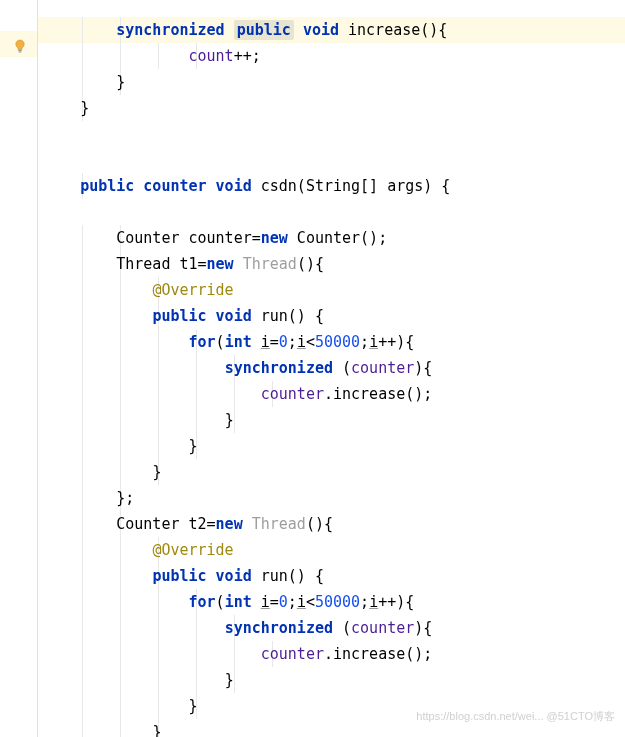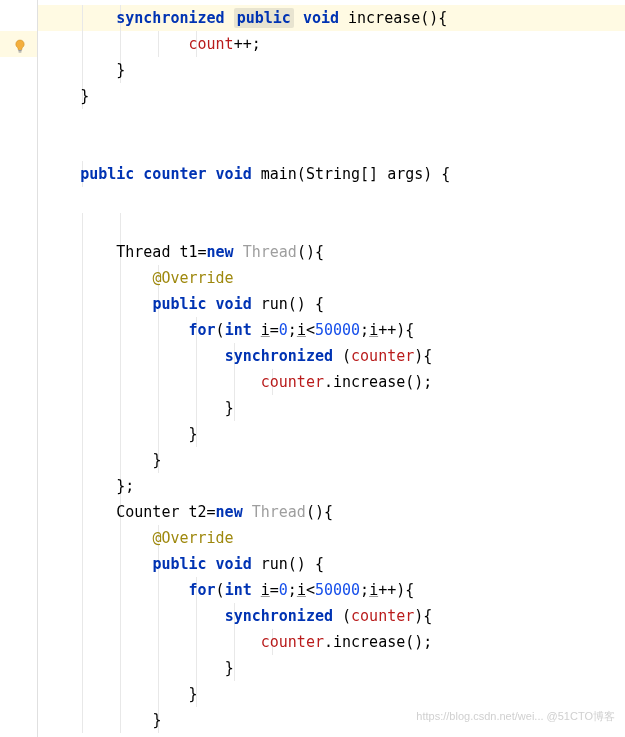--- a/index.html
+++ b/index.html
@@ -38,21 +38,21 @@
       background: #fffae3;
     }
     .bulb-icon {
       position: absolute;
       top: 35px;
       left: 13px;
       z-index: 2;
     }
     .code-area {
       flex: 1;
-      padding-top: 5px;
+      padding-top: 17px;
       position: relative;
     }
     .line {
       height: 26px;
       white-space: pre;
       padding-left: 6px;
       position: relative;
     }
     .line.highlighted {
       background: #fffae3;
@@ -72,21 +72,21 @@
       color: #0033b3;
       font-weight: bold;
     }
     .class-ref {
       color: #9e9e9e;
     }
     .number {
       color: #1750eb;
     }
     .field {
-      color: #b91c1c;
+      color: #4c1d95;
     }
     .annotation {
       color: #9e880d;
     }
     .boxed {
       background: #e8e4d0;
       padding: 1px 3px;
       border-radius: 2px;
     }
     .underlined {
@@ -116,23 +116,23 @@
       </svg>
     </span>
   </div>
   <div class="code-area" id="code-content">
   <div class="line highlighted"><span class="indent-guide" style="left: 44px; height: 26px;"></span><span class="indent-guide" style="left: 82px; height: 26px;"></span><span style="position: relative; z-index: 1;">        <span class="keyword">synchronized </span><span class="keyword boxed">public</span><span> </span><span class="keyword">void</span><span> increase(){</span></span></div>
       <div class="line"><span class="indent-guide" style="left: 44px; height: 26px;"></span><span class="indent-guide" style="left: 82px; height: 26px;"></span><span class="indent-guide" style="left: 120px; height: 26px;"></span><span class="indent-guide" style="left: 158px; height: 26px;"></span><span style="position: relative; z-index: 1;">                <span class="field">count</span><span>++;</span></span></div>
       <div class="line"><span class="indent-guide" style="left: 44px; height: 26px;"></span><span class="indent-guide" style="left: 82px; height: 26px;"></span><span style="position: relative; z-index: 1;">        <span>}</span></span></div>
       <div class="line"><span class="indent-guide" style="left: 44px; height: 26px;"></span><span style="position: relative; z-index: 1;">    <span>}</span></span></div>
       <div class="line"><span style="position: relative; z-index: 1;"></span></div>
       <div class="line"><span style="position: relative; z-index: 1;"></span></div>
-      <div class="line"><span class="indent-guide" style="left: 44px; height: 26px;"></span><span style="position: relative; z-index: 1;">    <span class="keyword">public counter void</span><span> main(String[] args) {</span></span></div>
+      <div class="line"><span class="indent-guide" style="left: 44px; height: 26px;"></span><span style="position: relative; z-index: 1;">    <span class="keyword">public counter void</span><span> csdn(String[] args) {</span></span></div>
       <div class="line"><span style="position: relative; z-index: 1;"></span></div>
-      <div class="line"><span class="indent-guide" style="left: 44px; height: 26px;"></span><span class="indent-guide" style="left: 82px; height: 26px;"></span></div>
+      <div class="line"><span class="indent-guide" style="left: 44px; height: 26px;"></span><span class="indent-guide" style="left: 82px; height: 26px;"></span><span style="position: relative; z-index: 1;">        <span>Counter counter=</span><span class="new-kw">new</span><span> Counter();</span></span></div>
       <div class="line"><span class="indent-guide" style="left: 44px; height: 26px;"></span><span class="indent-guide" style="left: 82px; height: 26px;"></span><span style="position: relative; z-index: 1; text-align: center;">        <span>Thread t1=</span><span class="new-kw">new</span><span> </span><span class="class-ref">Thread</span><span>(){</span></span></div>
       <div class="line"><span class="indent-guide" style="left: 44px; height: 26px;"></span><span class="indent-guide" style="left: 82px; height: 26px;"></span><span class="indent-guide" style="left: 120px; height: 26px;"></span><span style="position: relative; z-index: 1;">            <span class="annotation">@Override</span></span></div>
       <div class="line"><span class="indent-guide" style="left: 44px; height: 26px;"></span><span class="indent-guide" style="left: 82px; height: 26px;"></span><span class="indent-guide" style="left: 120px; height: 26px;"></span><span style="position: relative; z-index: 1;">            <span class="keyword">public void</span><span> run() {</span></span></div>
       <div class="line"><span class="indent-guide" style="left: 44px; height: 26px;"></span><span class="indent-guide" style="left: 82px; height: 26px;"></span><span class="indent-guide" style="left: 120px; height: 26px;"></span><span class="indent-guide" style="left: 158px; height: 26px;"></span><span style="position: relative; z-index: 1;">                <span class="keyword">for</span><span>(</span><span class="keyword">int</span><span> </span><span class="underlined">i</span><span>=</span><span class="number">0</span><span>;</span><span class="underlined">i</span><span>&lt;</span><span class="number">50000</span><span>;</span><span class="underlined">i</span><span>++){</span></span></div>
       <div class="line"><span class="indent-guide" style="left: 44px; height: 26px;"></span><span class="indent-guide" style="left: 82px; height: 26px;"></span><span class="indent-guide" style="left: 120px; height: 26px;"></span><span class="indent-guide" style="left: 158px; height: 26px;"></span><span class="indent-guide" style="left: 196px; height: 26px;"></span><span style="position: relative; z-index: 1;">                    <span class="keyword">synchronized</span><span> (</span><span class="field">counter</span><span>){</span></span></div>
       <div class="line"><span class="indent-guide" style="left: 44px; height: 26px;"></span><span class="indent-guide" style="left: 82px; height: 26px;"></span><span class="indent-guide" style="left: 120px; height: 26px;"></span><span class="indent-guide" style="left: 158px; height: 26px;"></span><span class="indent-guide" style="left: 196px; height: 26px;"></span><span class="indent-guide" style="left: 234px; height: 26px;"></span><span style="position: relative; z-index: 1;">                        <span class="field">counter</span><span>.increase();</span></span></div>
       <div class="line"><span class="indent-guide" style="left: 44px; height: 26px;"></span><span class="indent-guide" style="left: 82px; height: 26px;"></span><span class="indent-guide" style="left: 120px; height: 26px;"></span><span class="indent-guide" style="left: 158px; height: 26px;"></span><span class="indent-guide" style="left: 196px; height: 26px;"></span><span style="position: relative; z-index: 1;">                    <span>}</span></span></div>
       <div class="line"><span class="indent-guide" style="left: 44px; height: 26px;"></span><span class="indent-guide" style="left: 82px; height: 26px;"></span><span class="indent-guide" style="left: 120px; height: 26px;"></span><span class="indent-guide" style="left: 158px; height: 26px;"></span><span style="position: relative; z-index: 1;">                <span>}</span></span></div>
       <div class="line"><span class="indent-guide" style="left: 44px; height: 26px;"></span><span class="indent-guide" style="left: 82px; height: 26px;"></span><span class="indent-guide" style="left: 120px; height: 26px;"></span><span style="position: relative; z-index: 1;">            <span>}</span></span></div>
       <div class="line"><span class="indent-guide" style="left: 44px; height: 26px;"></span><span class="indent-guide" style="left: 82px; height: 26px;"></span><span style="position: relative; z-index: 1;">        <span>};</span></span></div>

